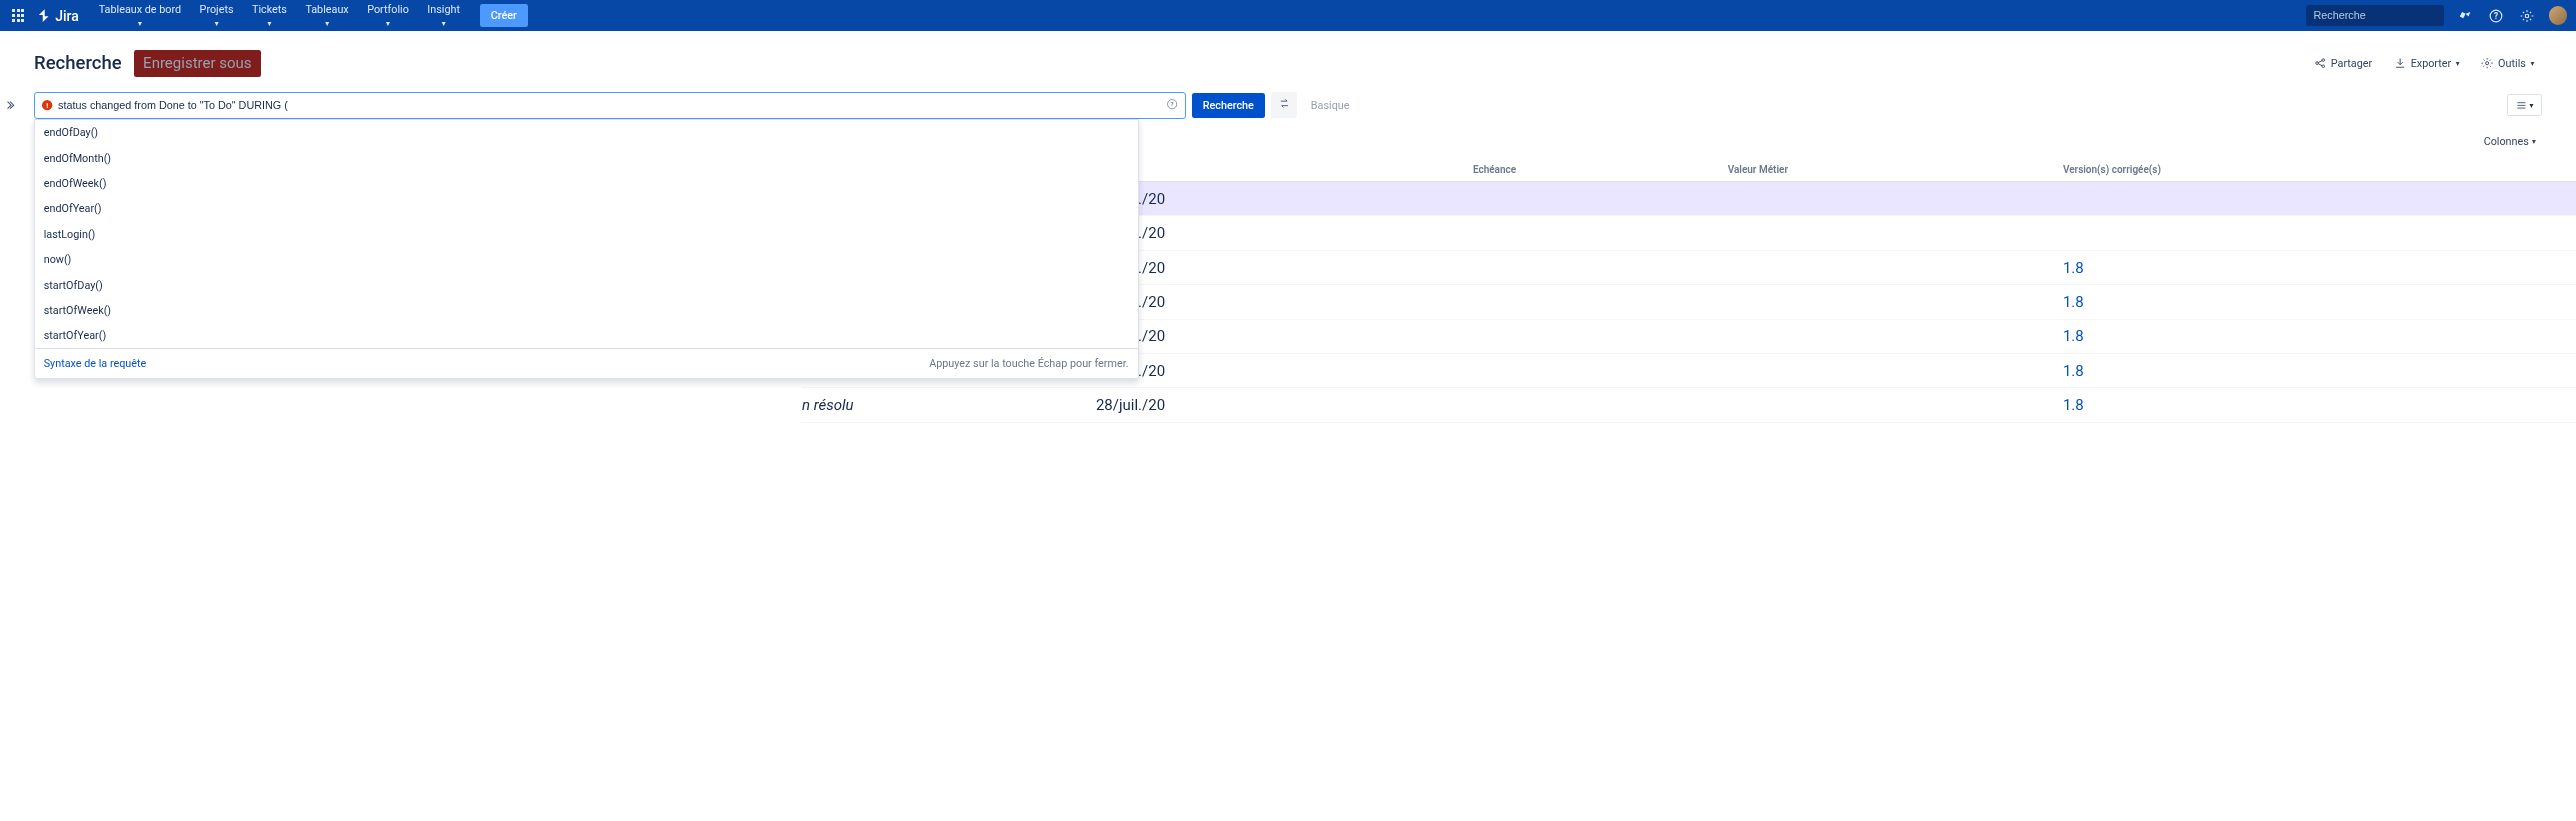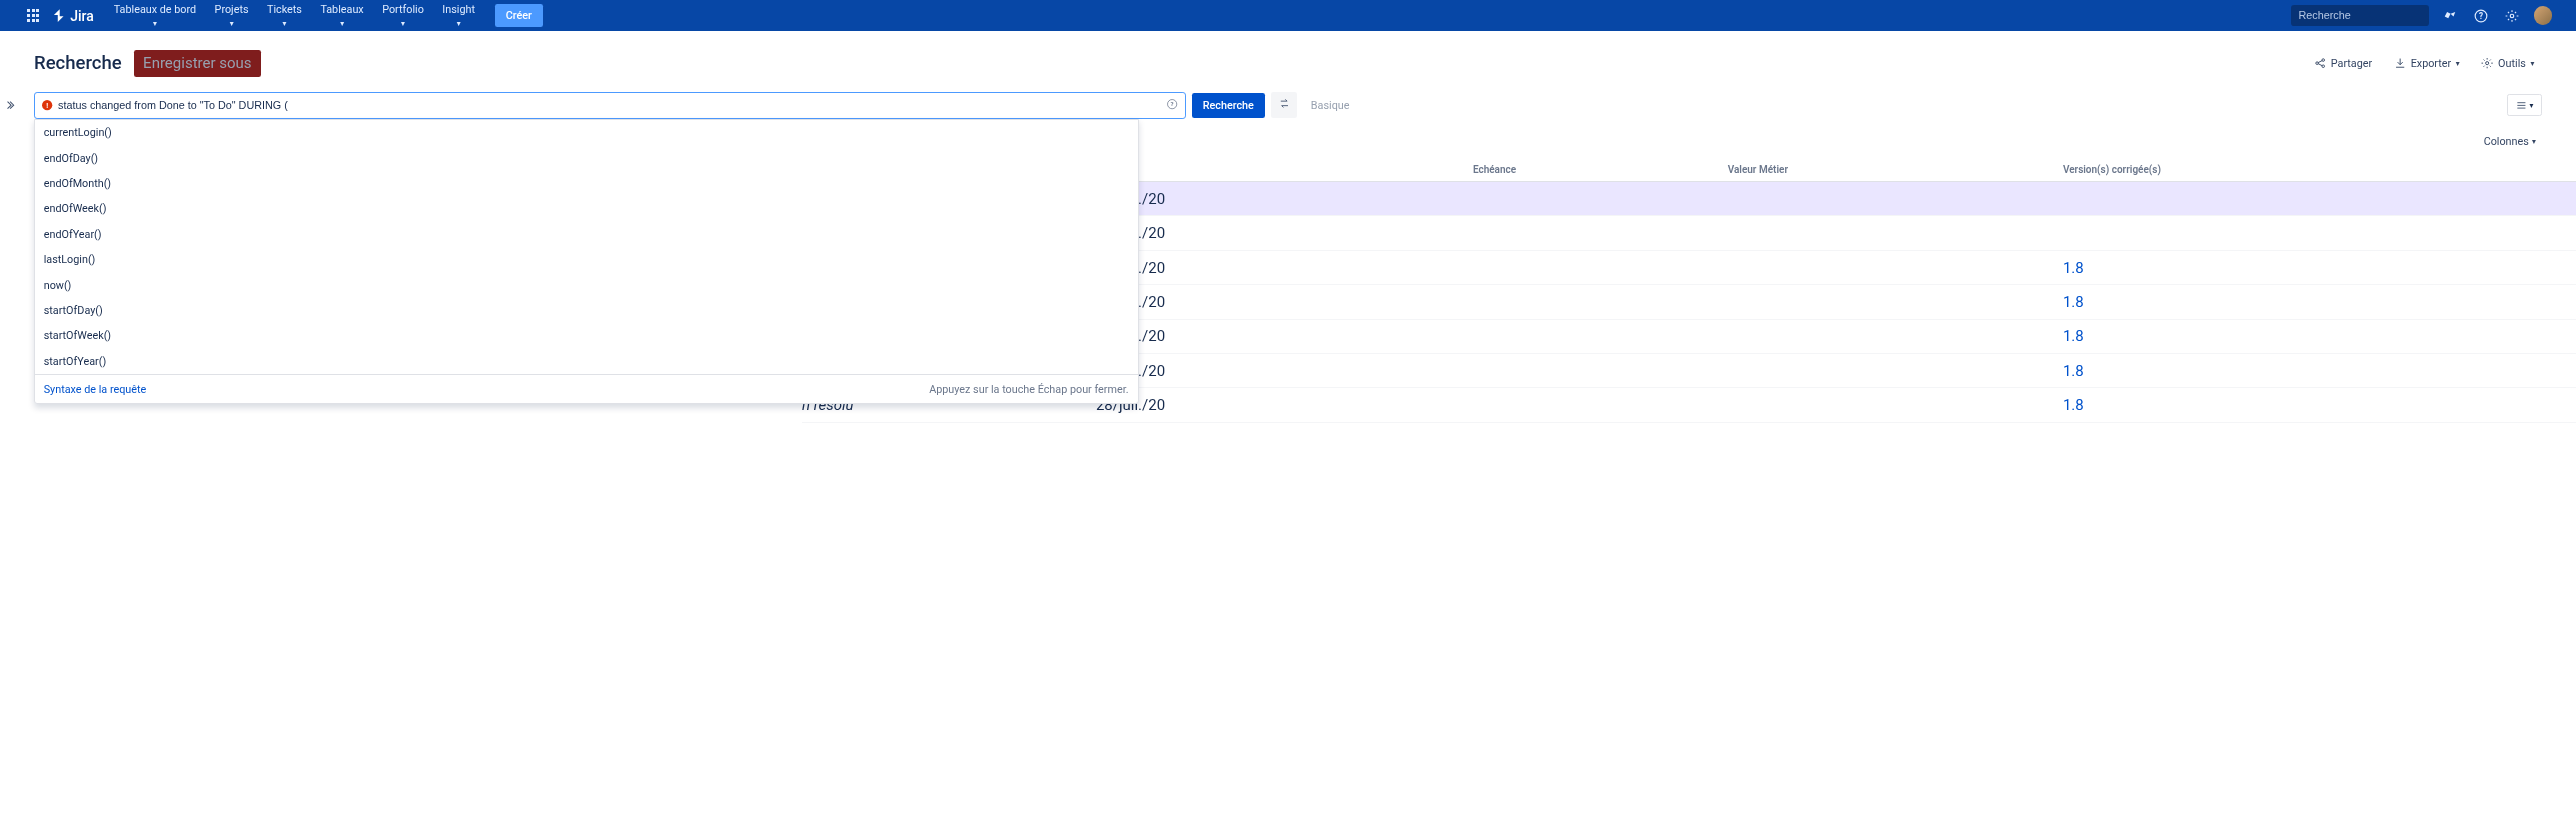--- a/index.html
+++ b/index.html
@@ -1,19 +1,19 @@
 <!DOCTYPE html>
 <html style="font-size:12.3px"><head>
 <meta charset="utf-8">
 <style>
 * { box-sizing: border-box; margin: 0; padding: 0; }
 body { font-family: -apple-system, BlinkMacSystemFont, "Segoe UI", Roboto, sans-serif; font-size: 10.8px; color: #172B4D; background: #fff; overflow-x: hidden; }
 
 
-.topnav { background: #0747A6; height: 31px; display: flex; align-items: center; padding: 0 24px; color: #DEEBFF; }
+.topnav { background: #0747A6; height: 31px; display: flex; align-items: center; padding: 0 9px; color: #DEEBFF; }
 .app-switcher { width: 18.5px; height: 18.5px; display: flex; align-items: center; justify-content: center; cursor: pointer; }
 .grid-icon { display: grid; grid-template-columns: repeat(3,3.1px); grid-template-rows: repeat(3,3.1px); gap: 1.5px; }
 .grid-icon span { background: #DEEBFF; width: 3.1px; height: 3.1px; }
 .logo { display: flex; align-items: center; margin: 0 12.3px 0 9.2px; font-weight: 500; font-size: 14px; color: #fff; }
 .logo svg { margin-right: 3.1px; }
 .nav-items { display: flex; align-items: center; gap: 3.1px; }
 .nav-item { padding: 4.6px 7.7px; color: #DEEBFF; cursor: pointer; display: flex; align-items: center; gap: 3.1px; border-radius: 2.3px; flex-direction: column; }
 .chevron { font-size: 7.7px; }
 .create-btn { background: #4C9AFF; color: #fff; padding: 4.6px 10.8px; border-radius: 2.3px; margin-left: 9.2px; cursor: pointer; font-weight: 500; }
 .spacer { flex: 1; }
@@ -194,21 +194,20 @@
       <input class="query-input" value="status changed from Done to &quot;To Do&quot; DURING (" style="">
       <span class="help-icon-q">
         <svg width="12.3" height="12.3" viewBox="0 0 24 24" style="font-size:14px">
             <circle cx="12" cy="12" r="9" fill="none" stroke="#6B778C" stroke-width="1.5"></circle>
             <text x="12" y="16" text-anchor="middle" fill="#6B778C" font-size="12" font-weight="bold">?</text>
           </svg>
       </span>
 
       <div class="autocomplete">
         <div id="ac-items">
-            <div class="autocomplete-item">currentLogin()</div>
             <div class="autocomplete-item">endOfDay()</div>
             <div class="autocomplete-item">endOfMonth()</div>
             <div class="autocomplete-item">endOfWeek()</div>
             <div class="autocomplete-item">endOfYear()</div>
             <div class="autocomplete-item">lastLogin()</div>
             <div class="autocomplete-item">now()</div>
             <div class="autocomplete-item">startOfDay()</div>
             <div class="autocomplete-item">startOfWeek()</div>
             <div class="autocomplete-item">startOfYear()</div>
           </div>

